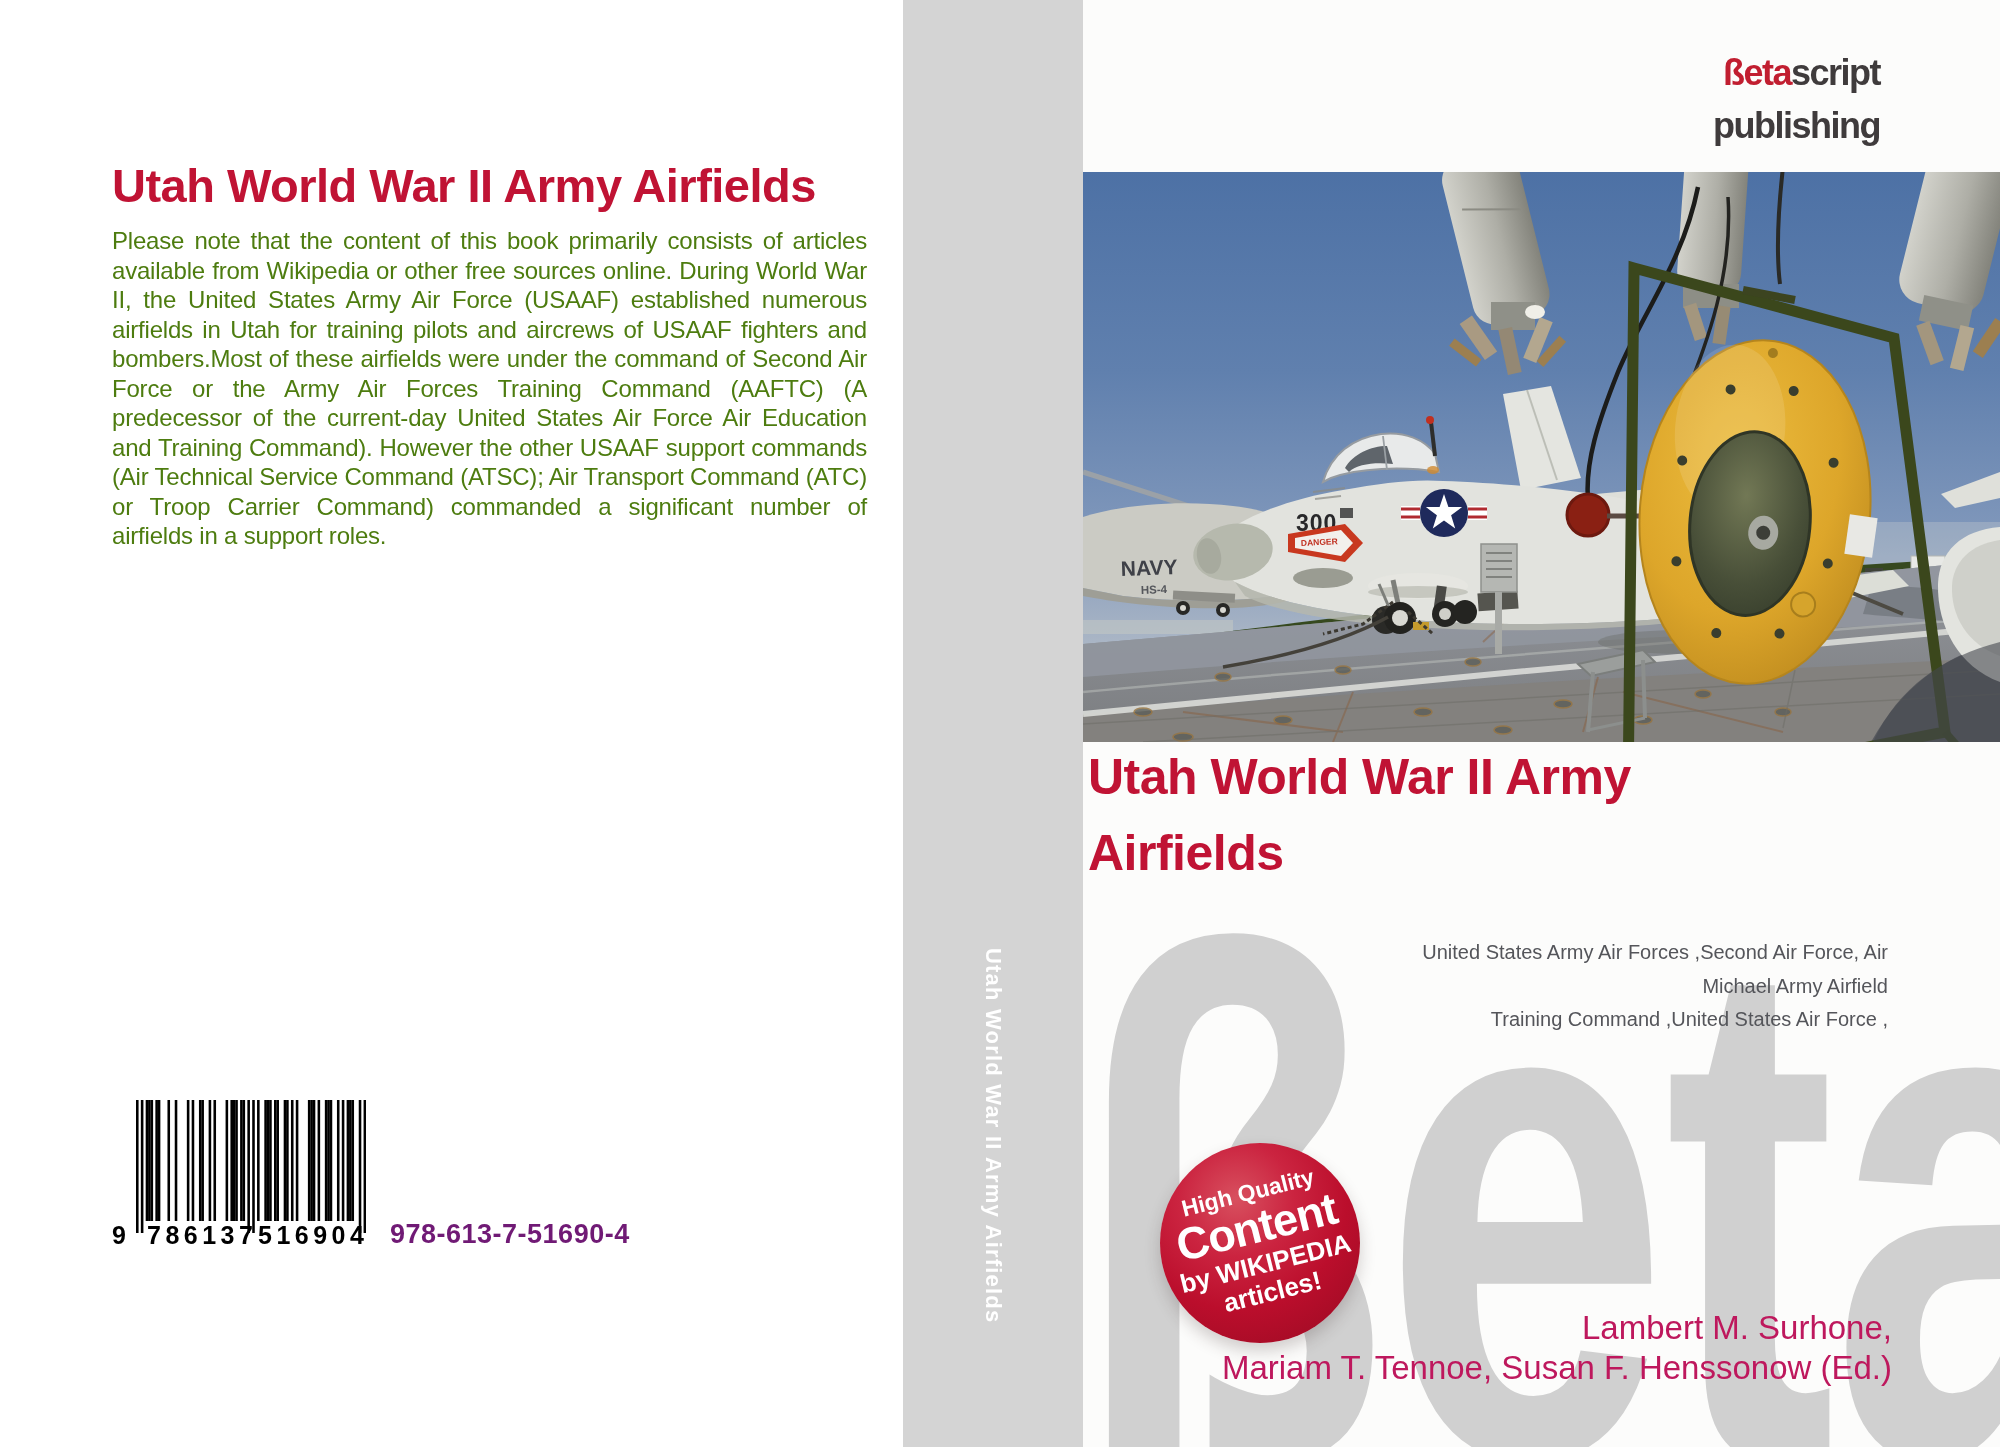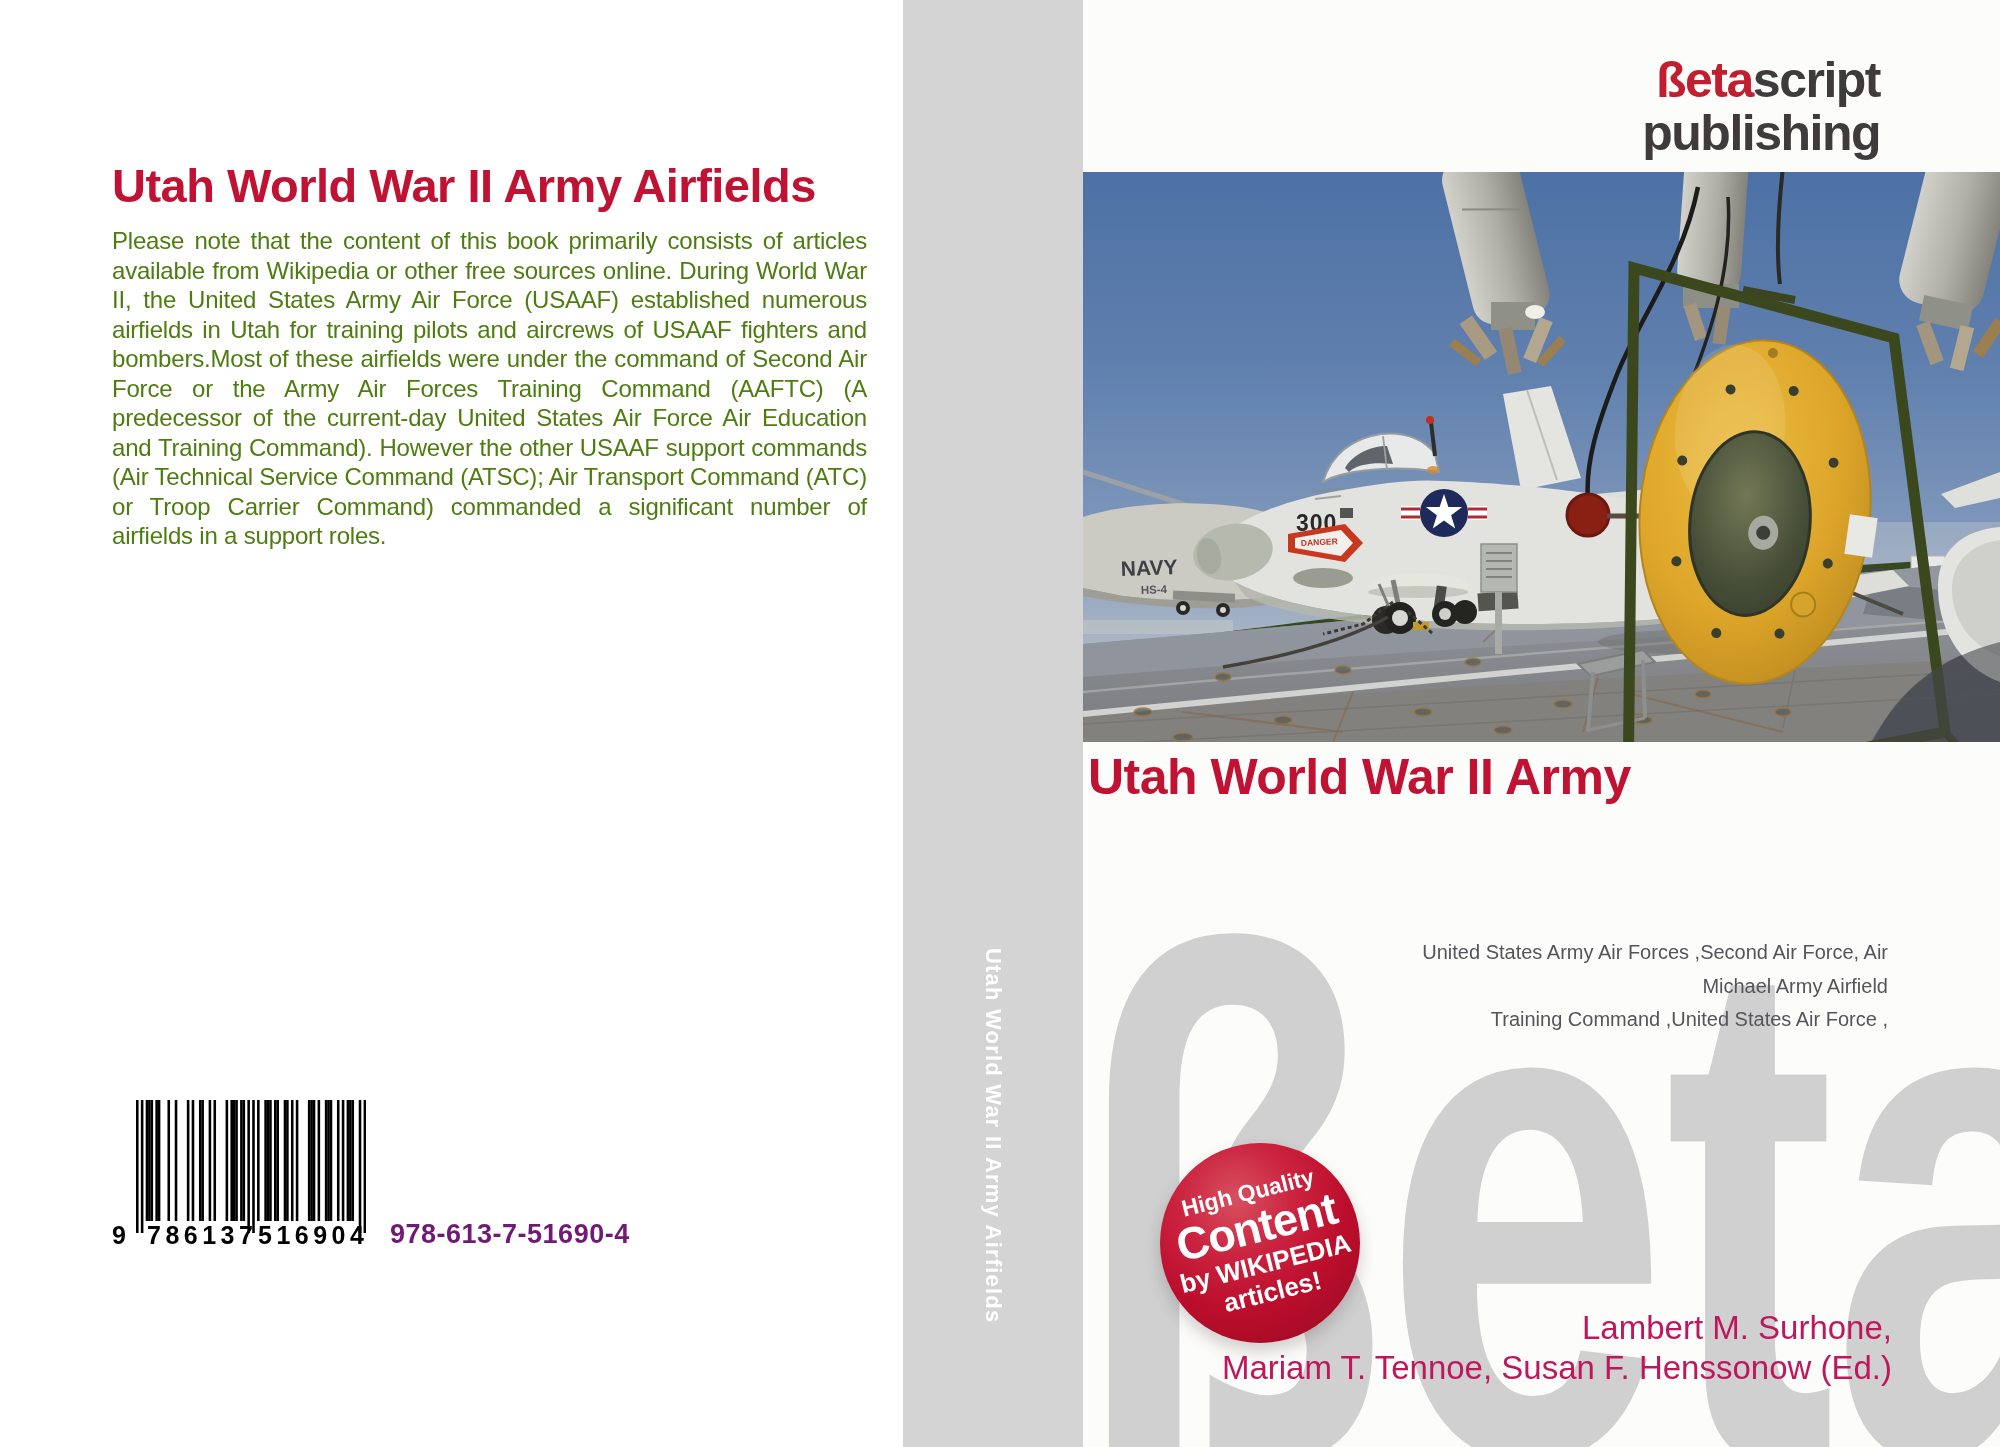--- a/index.html
+++ b/index.html
@@ -20,21 +20,21 @@
     letter-spacing:.5px;color:#701a75;}
 
   
   .spine{position:absolute;left:903px;top:0;width:180px;height:1447px;background:#d4d4d4;}
   .spine-text-wrap{position:absolute;left:0;top:948px;width:180px;display:flex;justify-content:center;}
   .spine-text{writing-mode:vertical-rl;font-size:22px;font-weight:700;letter-spacing:1.2px;color:#ffffff;}
 
   
   .front{position:absolute;left:1083px;top:0;width:917px;height:1447px;background:#fcfcfb;overflow:hidden;}
   .wm-svg{position:absolute;left:0;top:0;}
-  .logo{position:absolute;right:120px;top:54px;text-align:right;font-weight:700;font-size:50px;
+  .logo{position:absolute;right:120px;top:46px;text-align:right;font-weight:700;font-size:36px;
     line-height:53px;letter-spacing:-1.5px;color:#3f3b3c;}
   .logo .red{color:#c11e30;}
   .photo{position:absolute;left:0;top:172px;width:917px;height:570px;}
   .front-title{position:absolute;right:112px;top:739px;width:800px;font-size:50px;
     font-weight:700;line-height:76px;letter-spacing:-.5px;color:#c01334;}
   .front-subtitle{position:absolute;right:112px;top:936px;width:760px;text-align:right;font-size:20px;
     line-height:33.5px;color:#54555a;}
   .authors{position:absolute;right:108px;top:1308px;width:800px;text-align:right;font-size:33px;
     line-height:40px;color:#be185d;}
   .badge{position:absolute;left:77px;top:1143px;width:200px;height:200px;border-radius:50%;
@@ -376,20 +376,21 @@
       <text x="-10" y="1455" font-size="720" font-weight="bold" fill="#d0d0d0" letter-spacing="-6" textLength="1040" lengthAdjust="spacingAndGlyphs">ßeta</text>
     </svg>
 
     <div class="logo">
       <div><span class="red">ßeta</span><span>script</span></div>
       <div>publishing</div>
     </div>
 
     <div class="front-title">
       <div>Utah World War II Army</div>
+      <div>Airfields</div>
     </div>
 
     <div class="front-subtitle">
       <div>United States Army Air Forces ,Second Air Force, Air</div>
       <div>Michael Army Airfield</div>
       <div>Training Command ,United States Air Force ,</div>
     </div>
 
     <div class="badge">
       <div class="badge-inner">

